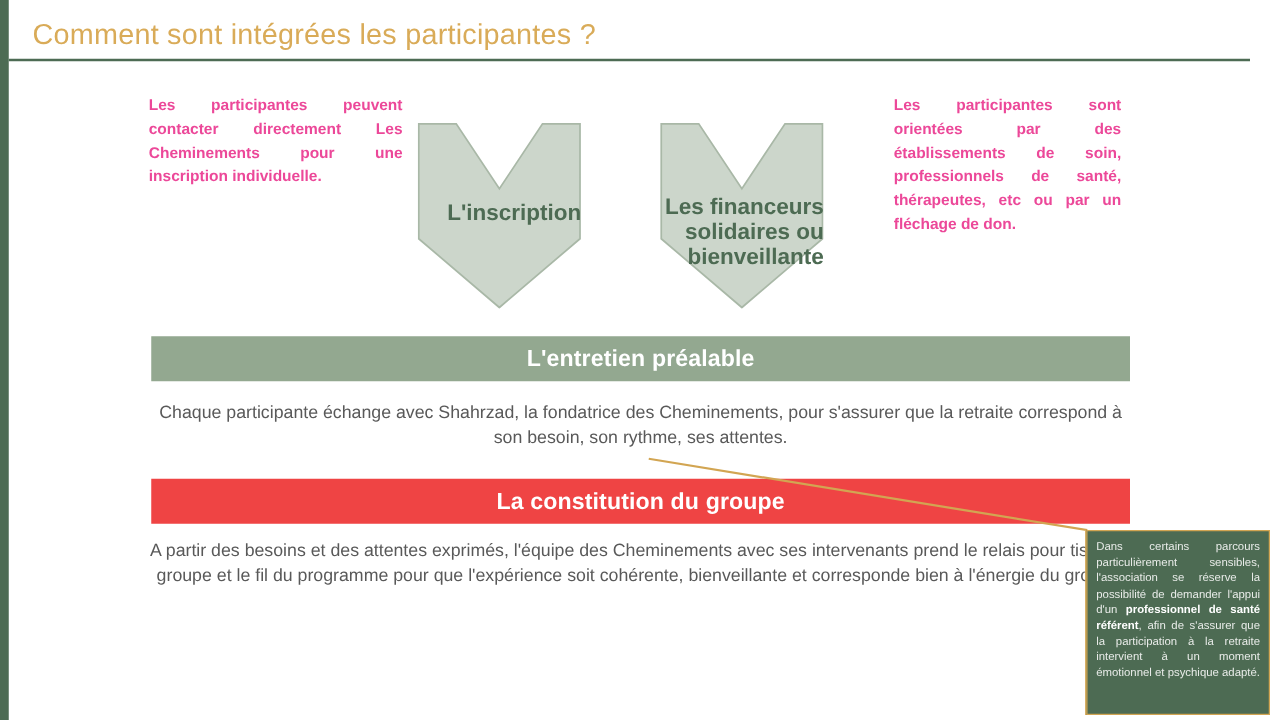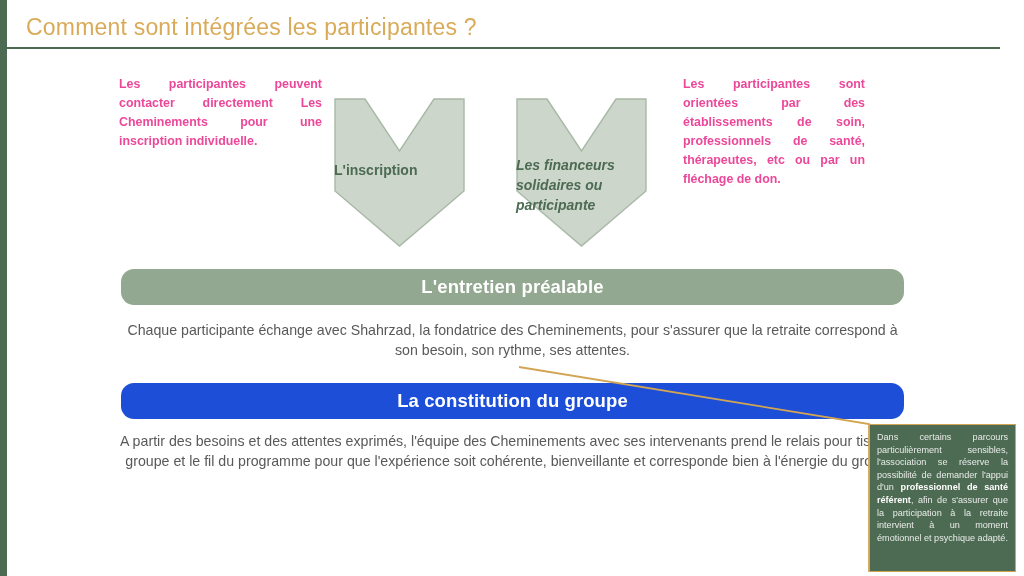--- a/index.html
+++ b/index.html
@@ -51,62 +51,61 @@
   .gold-note {
     position: absolute;
     font-size: 12.4px;
     line-height: 19px;
     font-weight: bold;
     color: #ec4899;
     text-align: justify;
     text-align-last: left;
   }
   .gold-note.left  { left: 119px; top: 75px;  width: 203px; }
-  .gold-note.right { left: 683px; top: 75px;  width: 182px; }
+  .gold-note.right { left: 715px; top: 75px;  width: 182px; }
 
   
   .chevron {
     position: absolute;
     width: 131px;
     height: 149px;
   }
   .chev-1 { left: 334px; top: 98px; }
-  .chev-2 { left: 516px; top: 98px; font-style: italic; }
+  .chev-2 { left: 528px; top: 98px; }
   .chevron svg { display: block; width: 100%; height: 100%; }
 
   .chev-label {
     position: absolute;
     left: 0;
     width: 100%;
-    text-align: left;
-    font-size: 14px;
+    text-align: right;
+    font-size: 18px;
     font-weight: bold;
     line-height: 20px;
     color: #4d6b53;
     pointer-events: none;
   }
   .chev-1 .chev-label { top: 62px; }
   .chev-2 .chev-label { top: 57px; }
 
   
   .stage-bar {
     position: absolute;
     left: 121px;
     width: 783px;
     display: flex;
     align-items: center;
     justify-content: center;
     color: #ffffff;
     font-size: 18.5px;
     font-weight: bold;
     letter-spacing: .1px;
-    border-radius: 13px;
   }
   .stage-bar.one  { top: 269px; height: 36px; background: #93a890; }
-  .stage-bar.two  { top: 383px; height: 36px; background: #1d4ed8; }
+  .stage-bar.two  { top: 383px; height: 36px; background: #ef4444; }
 
   
   .stage-text {
     position: absolute;
     left: 120px;
     width: 785px;
     text-align: center;
     font-size: 14.2px;
     line-height: 20px;
     color: #595959;
@@ -163,21 +162,21 @@
     </div>
   </div>
 
   <div class="chevron chev-2">
     <svg viewBox="0 0 131 149" preserveAspectRatio="none">
       <polygon points="1,1 31,1 65.5,53 100,1 130,1 130,93 65.5,148 1,93" fill="#ccd6cb" stroke="#a9b8a7" stroke-width="1.4"></polygon>
     </svg>
     <div class="chev-label">
       <div>Les financeurs</div>
       <div>solidaires ou</div>
-      <div>participante</div>
+      <div>bienveillante</div>
     </div>
   </div>
 
   <div class="stage-bar one">
     <span>L'entretien préalable</span>
   </div>
   <div class="stage-text one">Chaque participante échange avec Shahrzad, la fondatrice des Cheminements, pour s'assurer que la retraite correspond à son besoin, son rythme, ses attentes.</div>
 
   <div class="stage-bar two">
     <span>La constitution du groupe</span>

